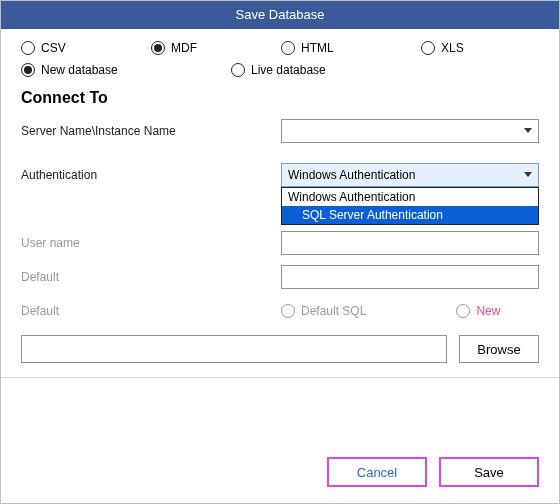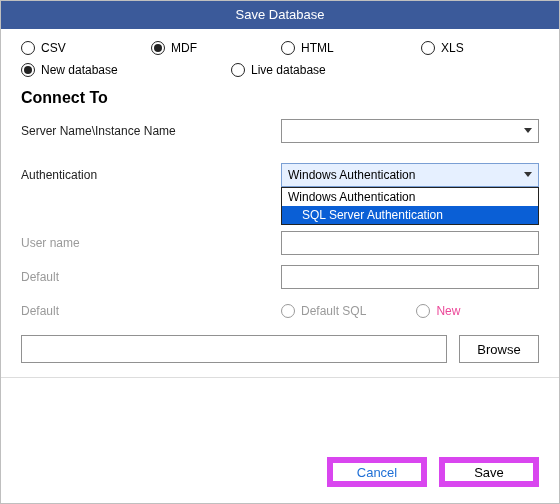--- a/index.html
+++ b/index.html
@@ -21,23 +21,23 @@
   .combo.open { background: #e6f0ff; }
   .combo .chev { position: absolute; right: 6px; top: 8px; width: 0; height: 0; border-left: 4px solid transparent; border-right: 4px solid transparent; border-top: 5px solid #333; }
   .dropdown { position: absolute; left: 260px; right: 0; top: 26px; border: 1px solid #222; background: #fff; z-index: 10; font-size: 12px; }
   .dropdown .opt { padding: 2px 6px; }
   .dropdown .opt.highlight { background: #0a5fd6; color: #fff; padding-left: 20px; }
   .loc-row { display: flex; gap: 12px; margin-top: 64px; }
   .loc-input { flex: 1; height: 28px; border: 1px solid #919191; background: #fff; }
   .browse-btn { width: 80px; height: 28px; border: 1px solid #919191; background: #fff; font-size: 13px; display: flex; align-items: center; justify-content: center; }
   .hr { border: none; border-top: 1px solid #ddd; margin: 14px -20px 0 -20px; }
   .footer { position: absolute; bottom: 16px; right: 20px; display: flex; gap: 12px; }
-  .btn { width: 100px; height: 30px; border: 6px solid #d946ef; background: #fff; font-size: 13px; display: flex; align-items: center; justify-content: center; }
+  .btn { width: 100px; height: 30px; border: 2px solid #d946ef; background: #fff; font-size: 13px; display: flex; align-items: center; justify-content: center; }
   .btn.primary { color: #1e6fd6; }
-  .loc-options { display: flex; align-items: flex-start; gap: 50px; }
+  .loc-options { display: flex; align-items: flex-start; gap: 90px; }
 </style>
 </head>
 <body>
 
 <div class="window">
   <div class="titlebar">Save Database</div>
 
   <div class="content">
 
     <div class="radio-row">

